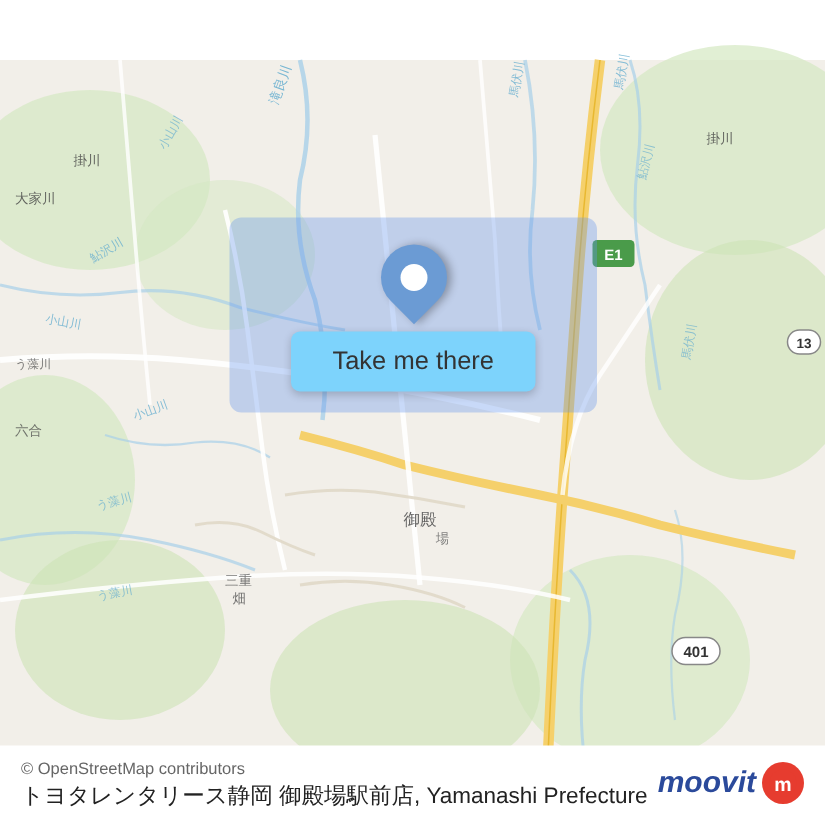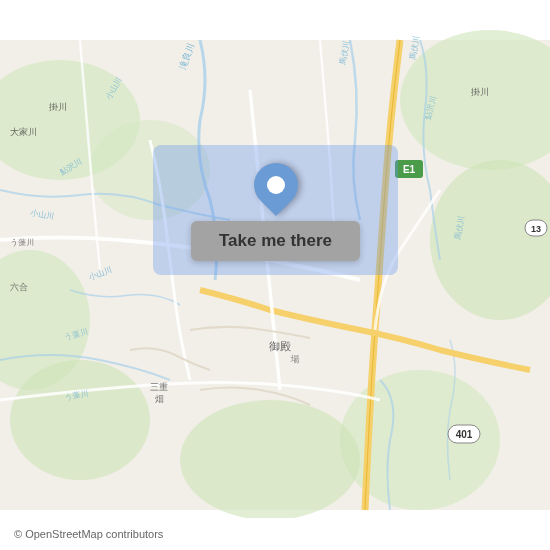--- a/index.html
+++ b/index.html
@@ -63,26 +63,26 @@
 
     .pin-inner {
       width: 18px;
       height: 18px;
       background: white;
       border-radius: 50%;
       transform: rotate(45deg);
     }
 
     .take-me-btn {
-      background: #a3a3a3;
+      background: #7dd3fc;
       border: none;
       border-radius: 6px;
       padding: 10px 28px;
       font-size: 17px;
-      font-weight: 700;
+      font-weight: 400;
       color: #333;
       cursor: pointer;
       box-shadow: 0 2px 6px rgba(0,0,0,0.2);
       margin-top: 46px;
       white-space: nowrap;
     }
 
     
     .bottom-bar {
       position: absolute;
@@ -219,15 +219,27 @@
     <div class="location-pin">
       <div class="pin-outer">
         <div class="pin-inner"></div>
       </div>
     </div>
     <button class="take-me-btn">Take me there</button>
   </div>
 
   <div class="bottom-bar">
     <div class="osm-credit">© OpenStreetMap contributors</div>
+    <div style="display:flex; align-items:center; justify-content:space-between;">
+      <div class="location-title">トヨタレンタリース静岡 御殿場駅前店, Yamanashi Prefecture</div>
+      <div class="moovit-logo">
+        <span class="moovit-text">moovit</span>
+        <div class="moovit-icon">
+          <svg width="18" height="18" viewBox="0 0 18 18">
+            <circle cx="9" cy="9" r="9" fill="#e63c2f"></circle>
+            <text x="9" y="14" text-anchor="middle" font-size="13" fill="white" font-weight="bold">m</text>
+          </svg>
+        </div>
+      </div>
+    </div>
   </div>
 
 </div>
 
 </body></html>

